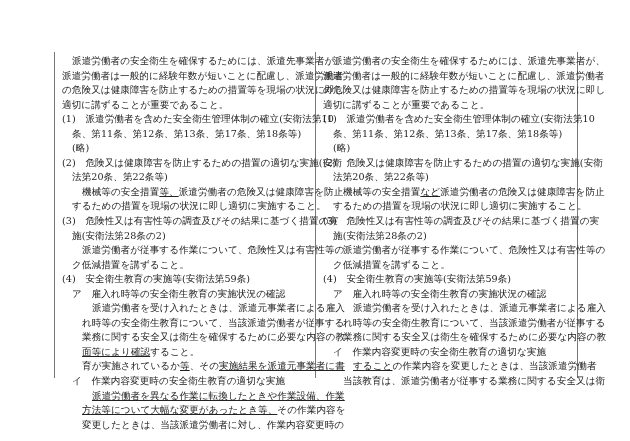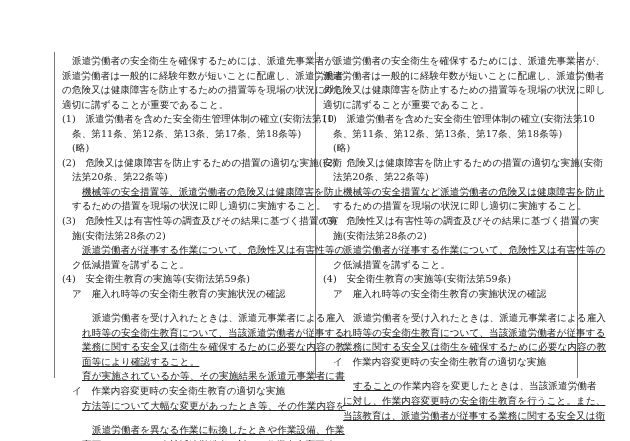--- a/index.html
+++ b/index.html
@@ -7,22 +7,22 @@
          font-family:"DejaVu Serif", "Liberation Serif", serif; color:#222; }
   .table { position:absolute; left:54px; top:52px; width:522px; height:326px;
            border-left:1px solid #777; border-right:1px solid #777; }
   .divider { position:absolute; left:315px; top:52px; width:0; height:326px; border-left:1px solid #777; }
   .col { position:absolute; top:54px; font-size:9.6px; line-height:14.55px; letter-spacing:0.05px; white-space:nowrap; }
   .col.left { left:62px; width:250px; }
   .col.right { left:323px; width:250px; }
   .ln { display:block; height:14.55px; }
   .i0 { padding-left:0; }
   .i1 { padding-left:10px; }
-  .i2 { padding-left:20px;text-decoration:underline; }
-  .i3 { padding-left:30px;margin-top:10px; }
+  .i2 { padding-left:20px; }
+  .i3 { padding-left:30px; }
   .u { text-decoration:underline; text-underline-offset:1px; }
 </style>
 </head>
 <body>
 
 <div class="table"></div>
 <div class="divider"></div>
 
 <div class="col left">
   <span class="ln i1">派遣労働者の安全衛生を確保するためには、派遣先事業者が、</span>
@@ -41,22 +41,22 @@
   <span class="ln i2">派遣労働者が従事する作業について、危険性又は有害性等の</span>
   <span class="ln i1">ク低減措置を講ずること。</span>
   <span class="ln i0">(4)　安全衛生教育の実施等(安衛法第59条)</span>
   <span class="ln i1">ア　雇入れ時等の安全衛生教育の実施状況の確認</span>
   <span class="ln i3">派遣労働者を受け入れたときは、派遣元事業者による雇入</span>
   <span class="ln i2">れ時等の安全衛生教育について、当該派遣労働者が従事する</span>
   <span class="ln i2">業務に関する安全又は衛生を確保するために必要な内容の教</span>
   <span class="ln i2"><span class="u">面等により確認</span><span>すること。</span></span>
   <span class="ln i2"><span>育が実施されているか</span><span class="u">等</span><span>、その</span><span class="u">実施結果を派遣元事業者に書</span></span>
   <span class="ln i1">イ　作業内容変更時の安全衛生教育の適切な実施</span>
+  <span class="ln i3"><span class="u">派遣労働者を異なる作業に転換したときや作業設備、作業</span></span>
   <span class="ln i2"><span class="u">方法等について大幅な変更があったとき等、</span><span>その作業内容を</span></span>
-  <span class="ln i3"><span class="u">派遣労働者を異なる作業に転換したときや作業設備、作業</span></span>
   <span class="ln i2">変更したときは、当該派遣労働者に対し、作業内容変更時の</span>
 
 </div>
 
 <div class="col right">
   <span class="ln i1">派遣労働者の安全衛生を確保するためには、派遣先事業者が、</span>
   <span class="ln i0">派遣労働者は一般的に経験年数が短いことに配慮し、派遣労働者</span>
   <span class="ln i0">の危険又は健康障害を防止するための措置等を現場の状況に即し</span>
   <span class="ln i0">適切に講ずることが重要であること。</span>
   <span class="ln i0">(1)　派遣労働者を含めた安全衛生管理体制の確立(安衛法第10</span>
@@ -70,16 +70,15 @@
   <span class="ln i1">施(安衛法第28条の2)</span>
   <span class="ln i2">派遣労働者が従事する作業について、危険性又は有害性等の</span>
   <span class="ln i1">ク低減措置を講ずること。</span>
   <span class="ln i0">(4)　安全衛生教育の実施等(安衛法第59条)</span>
   <span class="ln i1">ア　雇入れ時等の安全衛生教育の実施状況の確認</span>
   <span class="ln i3">派遣労働者を受け入れたときは、派遣元事業者による雇入</span>
   <span class="ln i2">れ時等の安全衛生教育について、当該派遣労働者が従事する</span>
   <span class="ln i2">業務に関する安全又は衛生を確保するために必要な内容の教</span>
   <span class="ln i1">イ　作業内容変更時の安全衛生教育の適切な実施</span>
   <span class="ln i3"><span class="u">すること</span><span>の作業内容を変更したときは、当該派遣労働者</span></span>
-  <span class="ln i2">に対し、作業内容変更時の安全衛生教育を行うこと。また、</span>
   <span class="ln i2">当該教育は、派遣労働者が従事する業務に関する安全又は衛</span>
 
 </div>
 
 </body></html>

